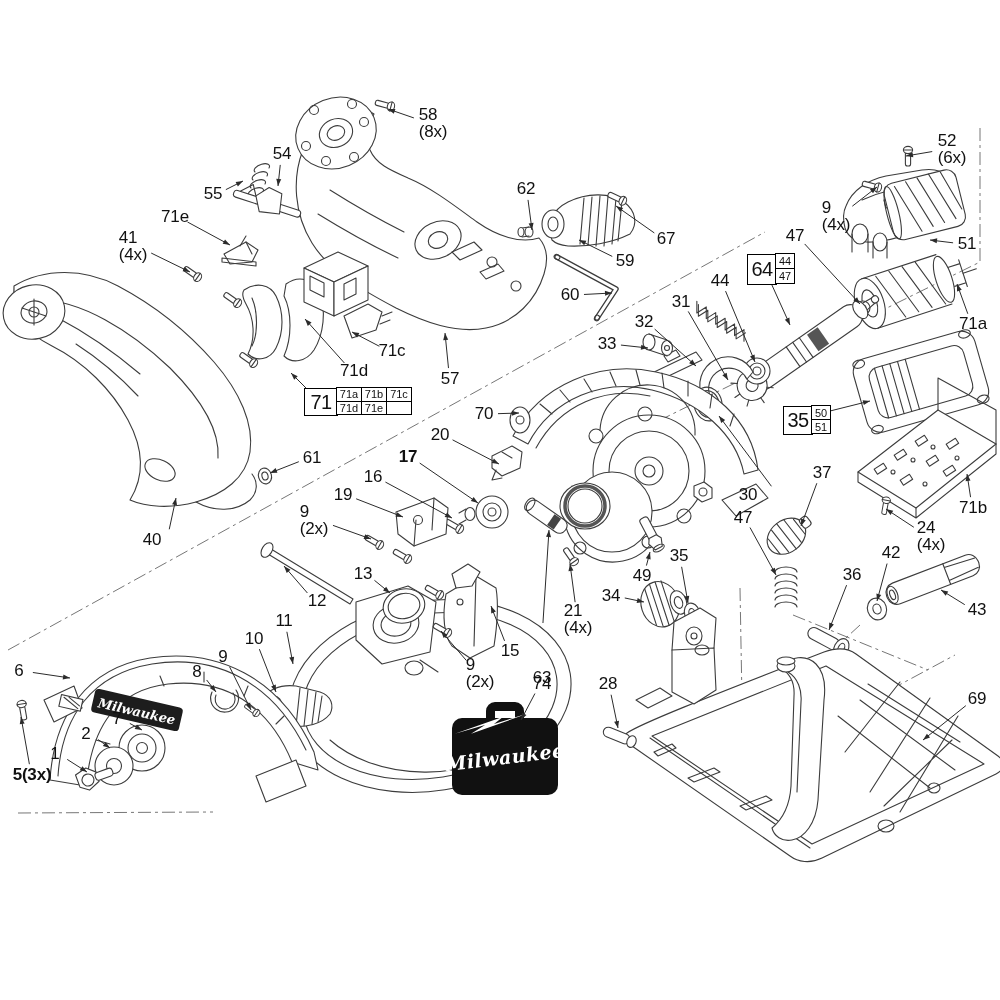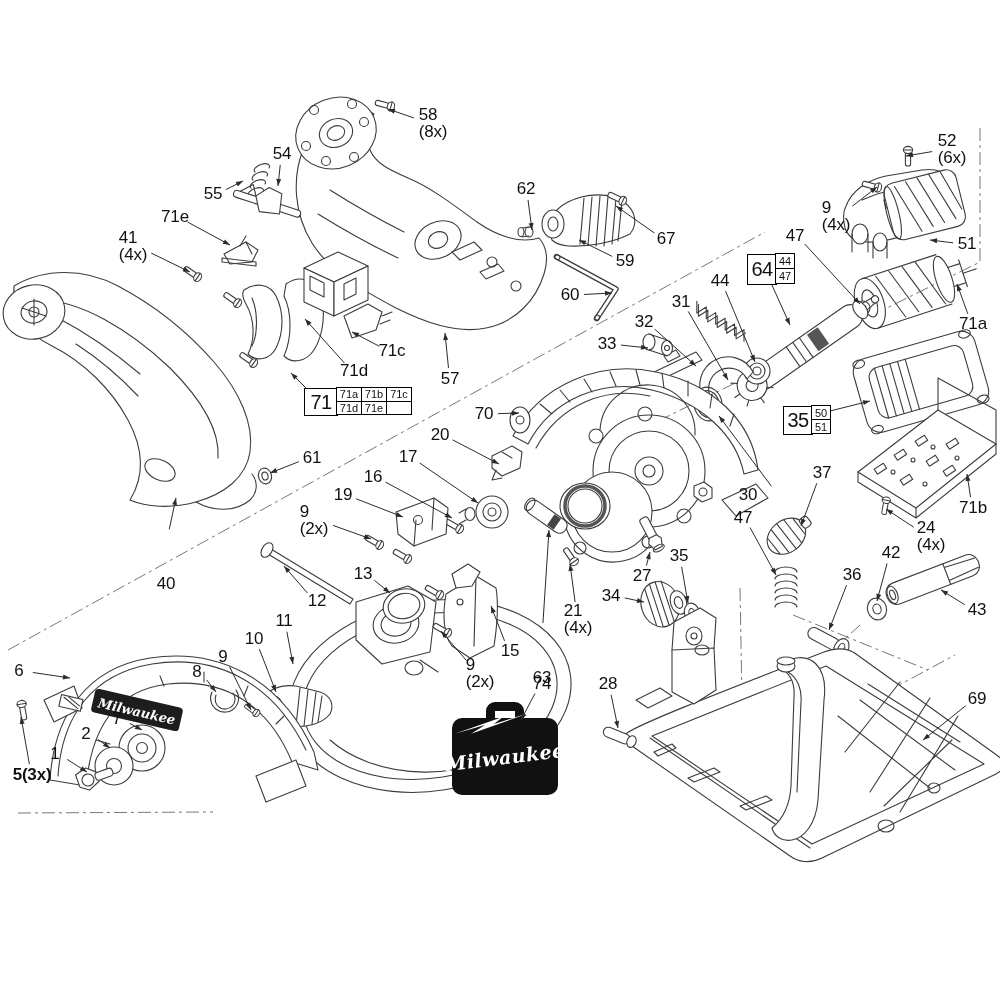--- a/index.html
+++ b/index.html
@@ -591,47 +591,47 @@
       <div class="callout" style="left: 973px; top: 324px;">71a</div>
       <div class="callout" style="left: 720px; top: 281px;">44</div>
       <div class="callout" style="left: 681px; top: 302px;">31</div>
       <div class="callout" style="left: 644px; top: 322px;">32</div>
       <div class="callout" style="left: 607px; top: 344px;">33</div>
       <div class="callout" style="left: 392px; top: 351px;">71c</div>
       <div class="callout" style="left: 354px; top: 371px;">71d</div>
       <div class="callout" style="left: 450px; top: 379px;">57</div>
       <div class="callout" style="left: 484px; top: 414px;">70</div>
       <div class="callout" style="left: 440px; top: 435px;">20</div>
-      <div class="callout" style="left: 408px; top: 457px;">17</div>
+      <div class="callout" style="left: 408px; top: 457px; font-weight: bold;">17</div>
       <div class="callout" style="left: 373px; top: 477px;">16</div>
       <div class="callout" style="left: 343px; top: 495px;">19</div>
       <div class="callout" style="left: 314px; top: 520px;">9
 (2x)</div>
       <div class="callout" style="left: 312px; top: 458px;">61</div>
-      <div class="callout" style="left: 166px; top: 540px; margin-top: 44px;">40</div>
+      <div class="callout" style="left: 152px; top: 540px;">40</div>
       <div class="callout" style="left: 748px; top: 495px;">30</div>
       <div class="callout" style="left: 822px; top: 473px;">37</div>
       <div class="callout" style="left: 743px; top: 518px;">47</div>
       <div class="callout" style="left: 973px; top: 508px;">71b</div>
       <div class="callout" style="left: 931px; top: 536px;">24
 (4x)</div>
       <div class="callout" style="left: 891px; top: 553px;">42</div>
       <div class="callout" style="left: 852px; top: 575px;">36</div>
       <div class="callout" style="left: 977px; top: 610px;">43</div>
       <div class="callout" style="left: 317px; top: 601px;">12</div>
       <div class="callout" style="left: 363px; top: 574px;">13</div>
       <div class="callout" style="left: 284px; top: 621px;">11</div>
       <div class="callout" style="left: 254px; top: 639px;">10</div>
       <div class="callout" style="left: 510px; top: 651px;">15</div>
       <div class="callout" style="left: 480px; top: 673px;">9
 (2x)</div>
       <div class="callout" style="left: 542px; top: 634px; margin-top: 44px;">63</div>
       <div class="callout" style="left: 578px; top: 619px;">21
 (4x)</div>
-      <div class="callout" style="left: 642px; top: 576px;">27</div>
+      <div class="callout" style="left: 642px; top: 576px;">49</div>
       <div class="callout" style="left: 679px; top: 556px;">35</div>
       <div class="callout" style="left: 611px; top: 596px;">34</div>
       <div class="callout" style="left: 608px; top: 684px;">28</div>
       <div class="callout" style="left: 542px; top: 684px;">74</div>
       <div class="callout" style="left: 977px; top: 699px;">69</div>
       <div class="callout" style="left: 19px; top: 671px;">6</div>
       <div class="callout" style="left: 197px; top: 672px;">8</div>
       <div class="callout" style="left: 223px; top: 657px;">9</div>
       <div class="callout" style="left: 117px; top: 719px;">7</div>
       <div class="callout" style="left: 86px; top: 734px;">2</div>

